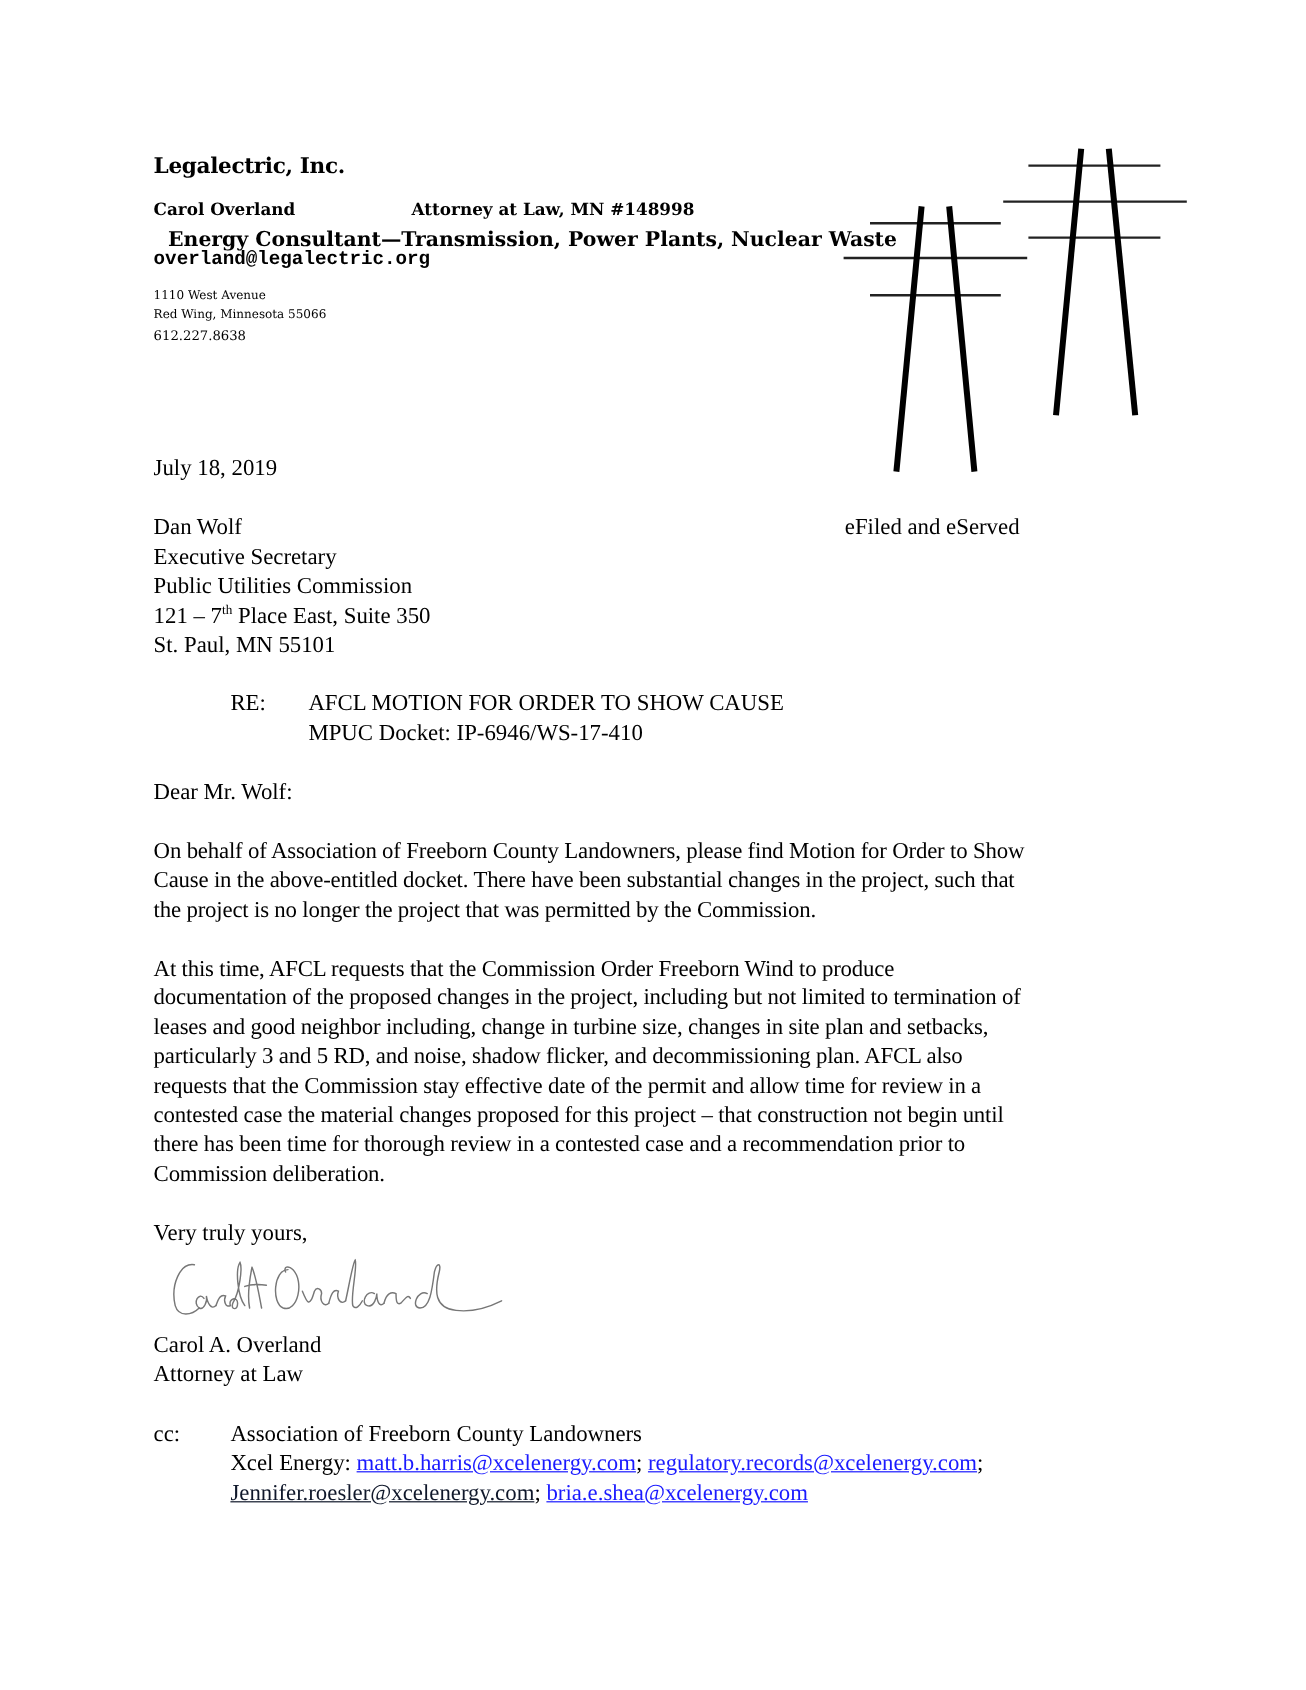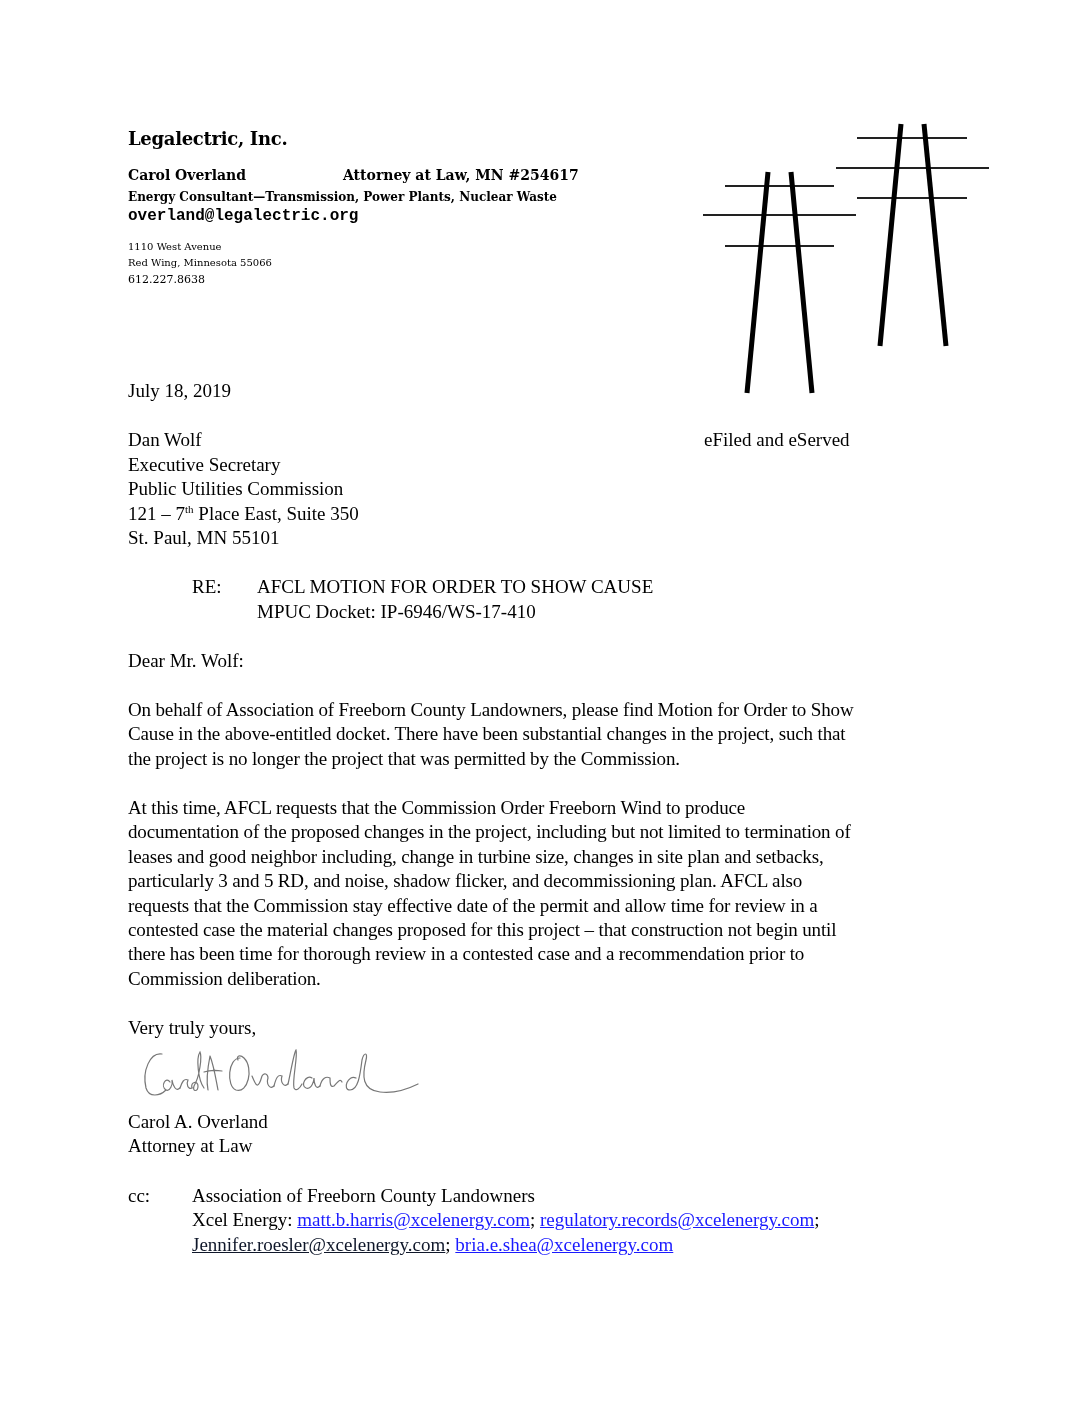--- a/index.html
+++ b/index.html
@@ -2,38 +2,38 @@
 <html><head>
 <meta charset="utf-8">
 <style>
   html, body { margin: 0; padding: 0; background: #ffffff; }
   body { width: 1088px; height: 1408px; position: relative; overflow: hidden; color: #000; }
   .abs { position: absolute; white-space: nowrap; }
   
   .company { left: 128px; top: 128px; font-family: "DejaVu Serif", serif; font-weight: bold; font-size: 18px; letter-spacing: -0.3px; }
   .lh-name { left: 128px; top: 167px; font-family: "DejaVu Serif", serif; font-weight: bold; font-size: 14px; }
   .lh-atty { left: 343px; top: 167px; font-family: "DejaVu Serif", serif; font-weight: bold; font-size: 14px; }
-  .lh-cons { left: 128px; top: 190px; font-family: "DejaVu Serif", serif; font-weight: bold; font-size: 12px; }
+  .lh-cons { left: 140px; top: 190px; font-family: "DejaVu Serif", serif; font-weight: bold; font-size: 17px; }
   .lh-email { left: 128px; top: 207px; font-family: Liberation Mono, monospace; font-weight: bold; font-size: 16px; }
   .lh-addr { left: 128px; font-family: "DejaVu Serif", serif; font-size: 10px; }
   
   .txt { font-family: "Liberation Serif", serif; font-size: 19px; line-height: 24.5px; }
   .para { position: absolute; left: 128px; width: 840px; font-family: "Liberation Serif", serif; font-size: 19px; line-height: 24.4px; letter-spacing: -0.15px; }
   .para span { display: block; white-space: nowrap; }
   sup { font-size: 11px; vertical-align: 7px; line-height: 0; }
   a.link { color: #1a1aff; text-decoration: underline; }
   .towers { position: absolute; left: 0; top: 0; }
   .sig { position: absolute; left: 140px; top: 1046px; }
 </style>
 </head>
 <body>
 
 <div class="abs company">Legalectric, Inc.</div>
 <div class="abs lh-name">Carol Overland</div>
-<div class="abs lh-atty">Attorney at Law, MN #254617</div>
+<div class="abs lh-atty">Attorney at Law, MN #148998</div>
 <div class="abs lh-cons">Energy Consultant—Transmission, Power Plants, Nuclear Waste</div>
 <div class="abs lh-email">overland@legalectric.org</div>
 <div class="abs lh-addr" style="top:241px;">1110 West Avenue</div>
 <div class="abs lh-addr" style="top:257px;">Red Wing, Minnesota  55066</div>
 <div class="abs lh-addr" style="top:273px; font-size:11px;">612.227.8638</div>
 
 <svg class="towers" width="1088" height="420">
   <g>
     <line x1="725" y1="186" x2="834" y2="186" stroke="#222" stroke-width="2"></line>
     <line x1="703" y1="215" x2="856" y2="215" stroke="#222" stroke-width="2"></line>

